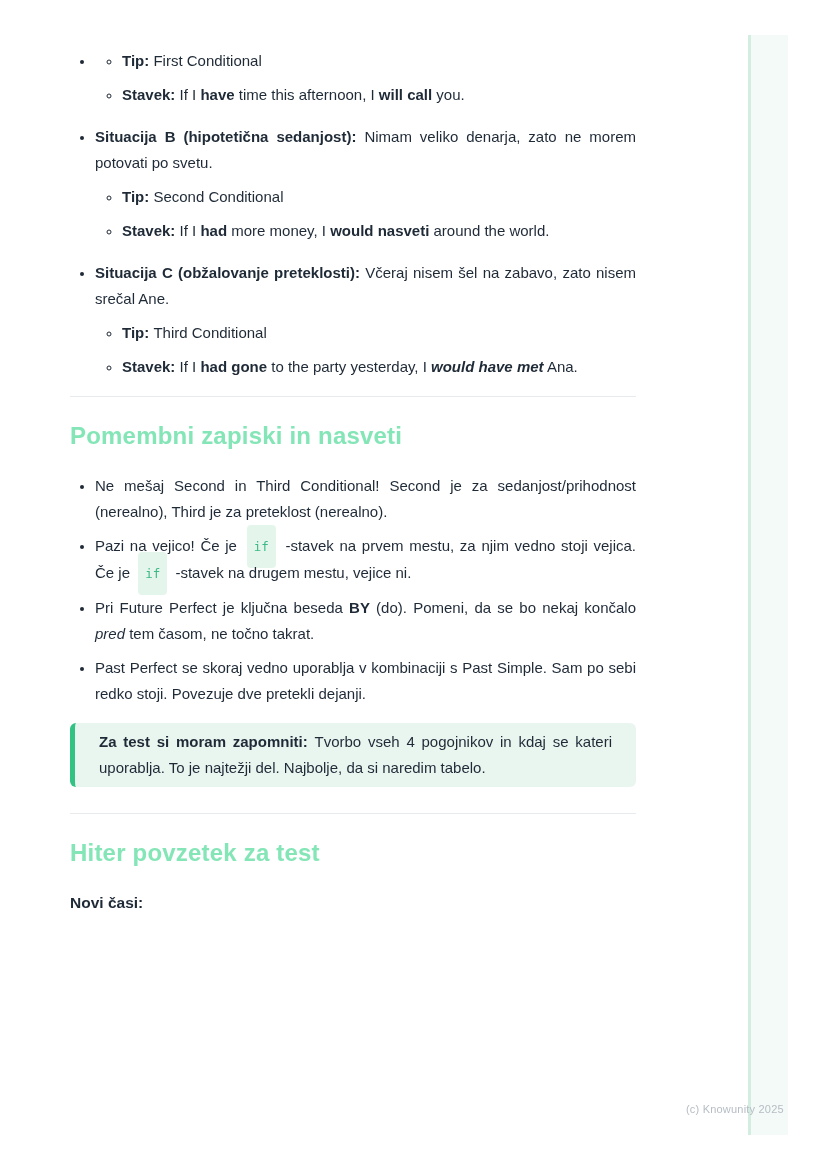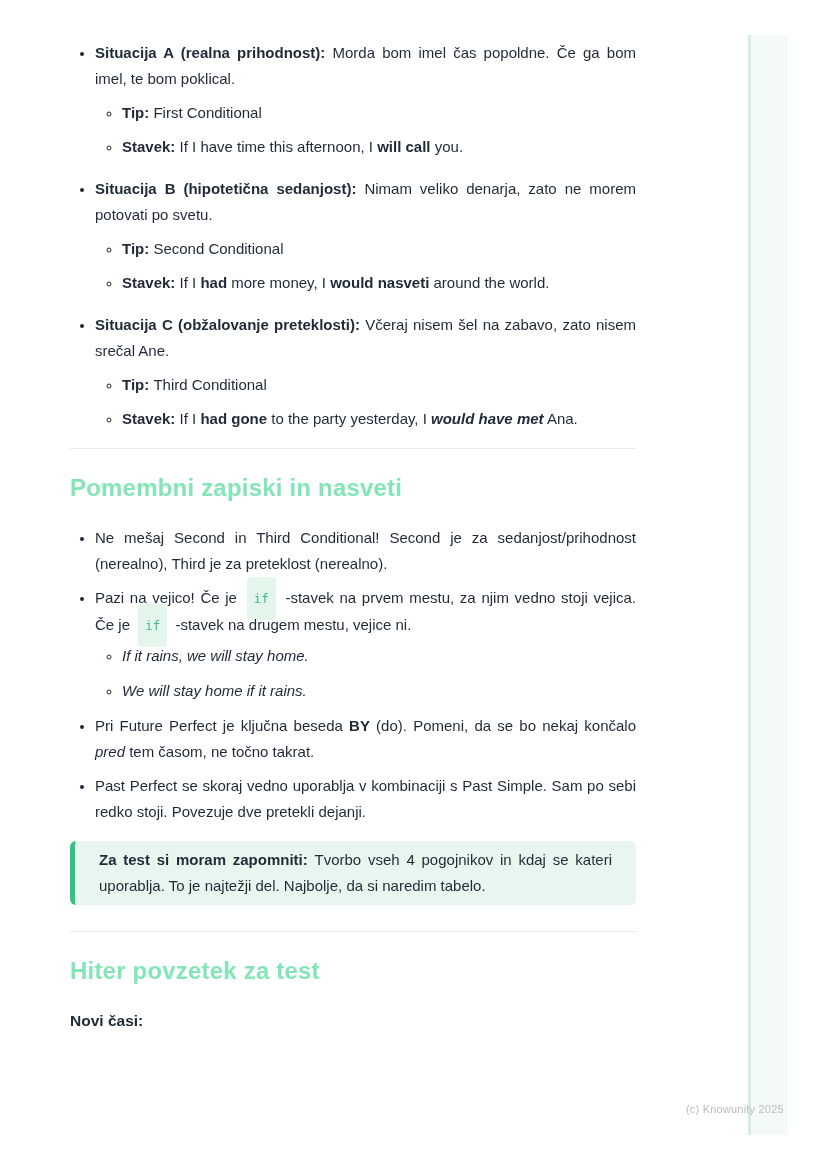--- a/index.html
+++ b/index.html
@@ -111,24 +111,23 @@
     z-index:2;
   }
 </style>
 </head>
 <body>
 
 <main class="content">
 
   <ul class="lvl1">
     <li>
-      <span><span style="font-weight: 700;">Situacija A (realna prihodnost): </span><span>Morda bom imel čas popoldne. Če ga bom imel, te bom poklical.</span></span>
       <ul class="lvl2">
         <li><span><span style="font-weight: 700;">Tip: </span><span>First Conditional</span></span></li>
-        <li><span><span style="font-weight: 700;">Stavek: </span><span>If I </span><span style="font-weight: 400;">have</span><span> time this afternoon, I </span><span style="font-weight: 700;">will call</span><span> you.</span></span></li>
+        <li><span><span style="font-weight: 700;">Stavek: </span><span>If I </span><span style="font-weight: 700;">have</span><span> time this afternoon, I </span><span style="font-weight: 700;">will call</span><span> you.</span></span></li>
       </ul>
     </li>
     <li>
       <span><span style="font-weight: 700;">Situacija B (hipotetična sedanjost): </span><span>Nimam veliko denarja, zato ne morem potovati po svetu.</span></span>
       <ul class="lvl2">
         <li><span><span style="font-weight: 700;">Tip: </span><span>Second Conditional</span></span></li>
         <li><span><span style="font-weight: 700;">Stavek: </span><span>If I </span><span style="font-weight: 700;">had</span><span> more money, I </span><span style="font-weight: 700;">would nasveti</span><span> around the world.</span></span></li>
       </ul>
     </li>
     <li>
@@ -143,24 +142,20 @@
   <hr class="divider">
 
   <h2 class="section-heading">Pomembni zapiski in nasveti</h2>
 
   <ul class="lvl1 notes">
     <li>
       <span><span>Ne mešaj Second in Third Conditional! Second je za sedanjost/prihodnost (nerealno), Third je za preteklost (nerealno).</span></span>
     </li>
     <li>
       <span><span>Pazi na vejico! Če je </span><code class="code-chip">if</code><span> -stavek na prvem mestu, za njim vedno stoji vejica. Če je </span><code class="code-chip">if</code><span> -stavek na drugem mestu, vejice ni.</span></span>
-      <ul class="lvl2 tight">
-        <li><span><span style="font-style: italic;">If it rains, we will stay home.</span></span></li>
-        <li><span><span style="font-style: italic;">We will stay home if it rains.</span></span></li>
-      </ul>
     </li>
     <li>
       <span><span>Pri Future Perfect je ključna beseda </span><span style="font-weight: 700;">BY</span><span> (do). Pomeni, da se bo nekaj končalo </span><span style="font-style: italic;">pred</span><span> tem časom, ne točno takrat.</span></span>
     </li>
     <li>
       <span><span>Past Perfect se skoraj vedno uporablja v kombinaciji s Past Simple. Sam po sebi redko stoji. Povezuje dve pretekli dejanji.</span></span>
     </li>
   </ul>
 
   <aside class="callout">

